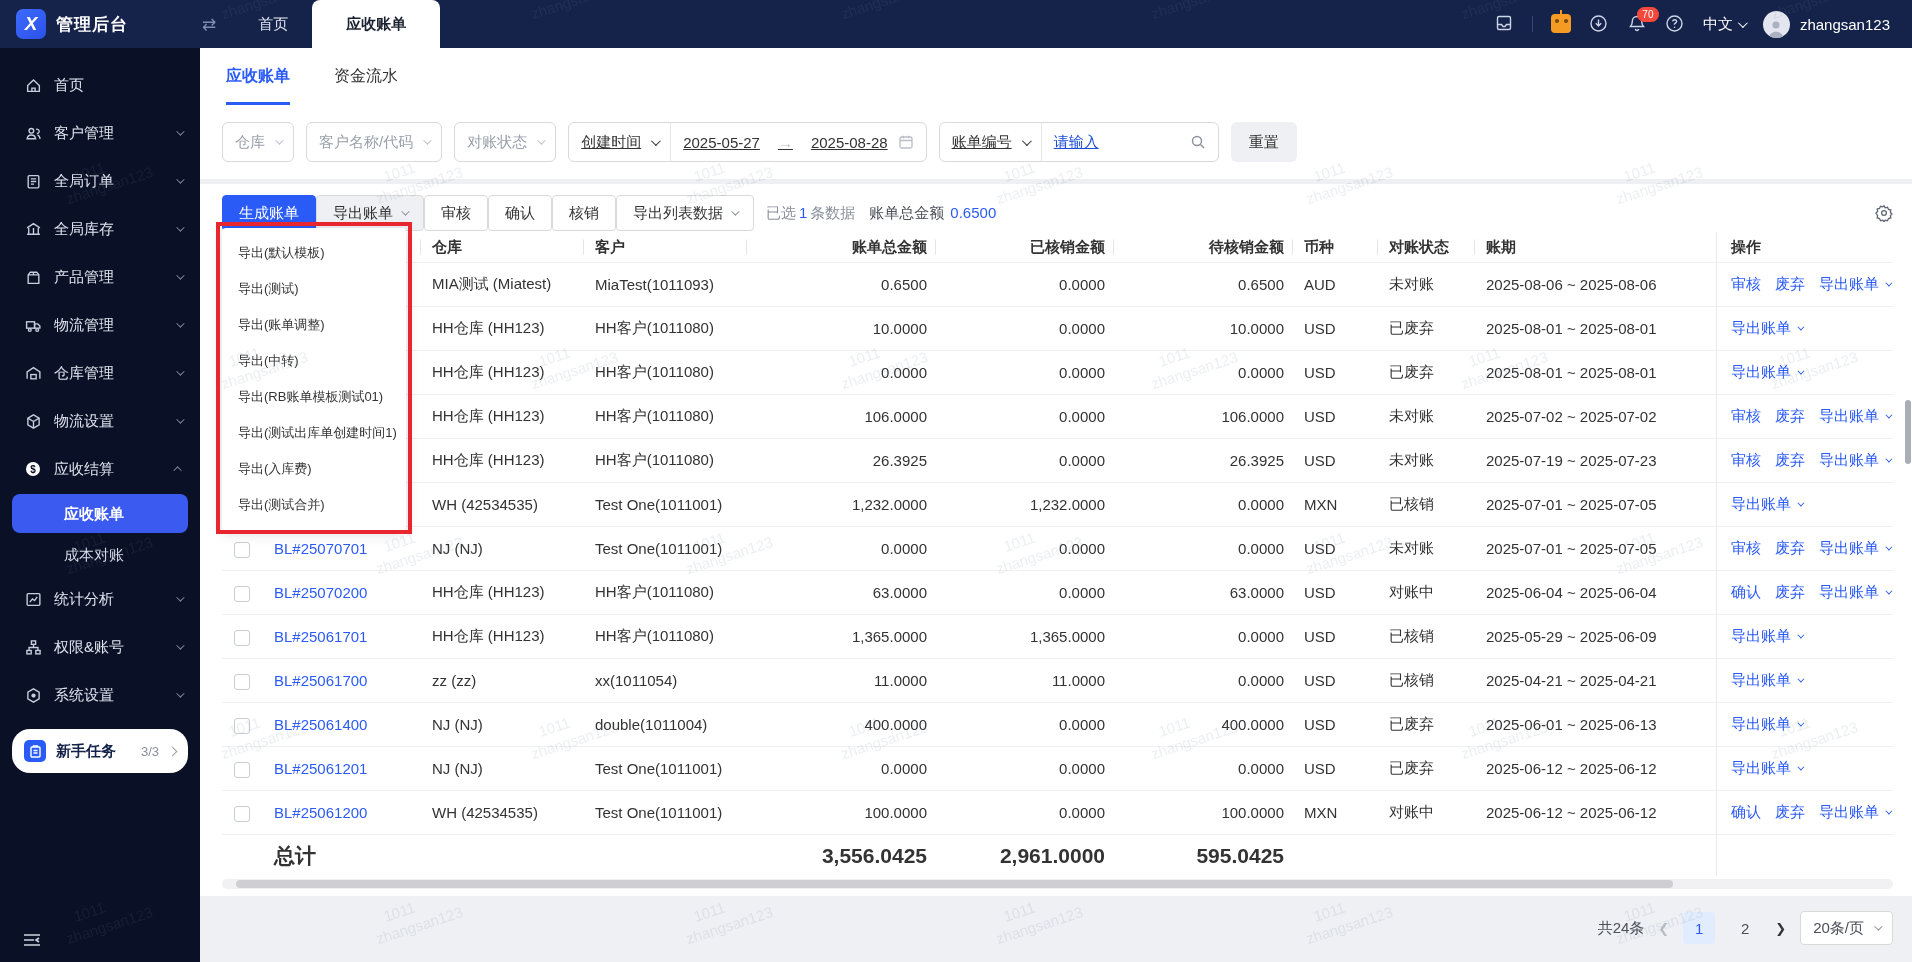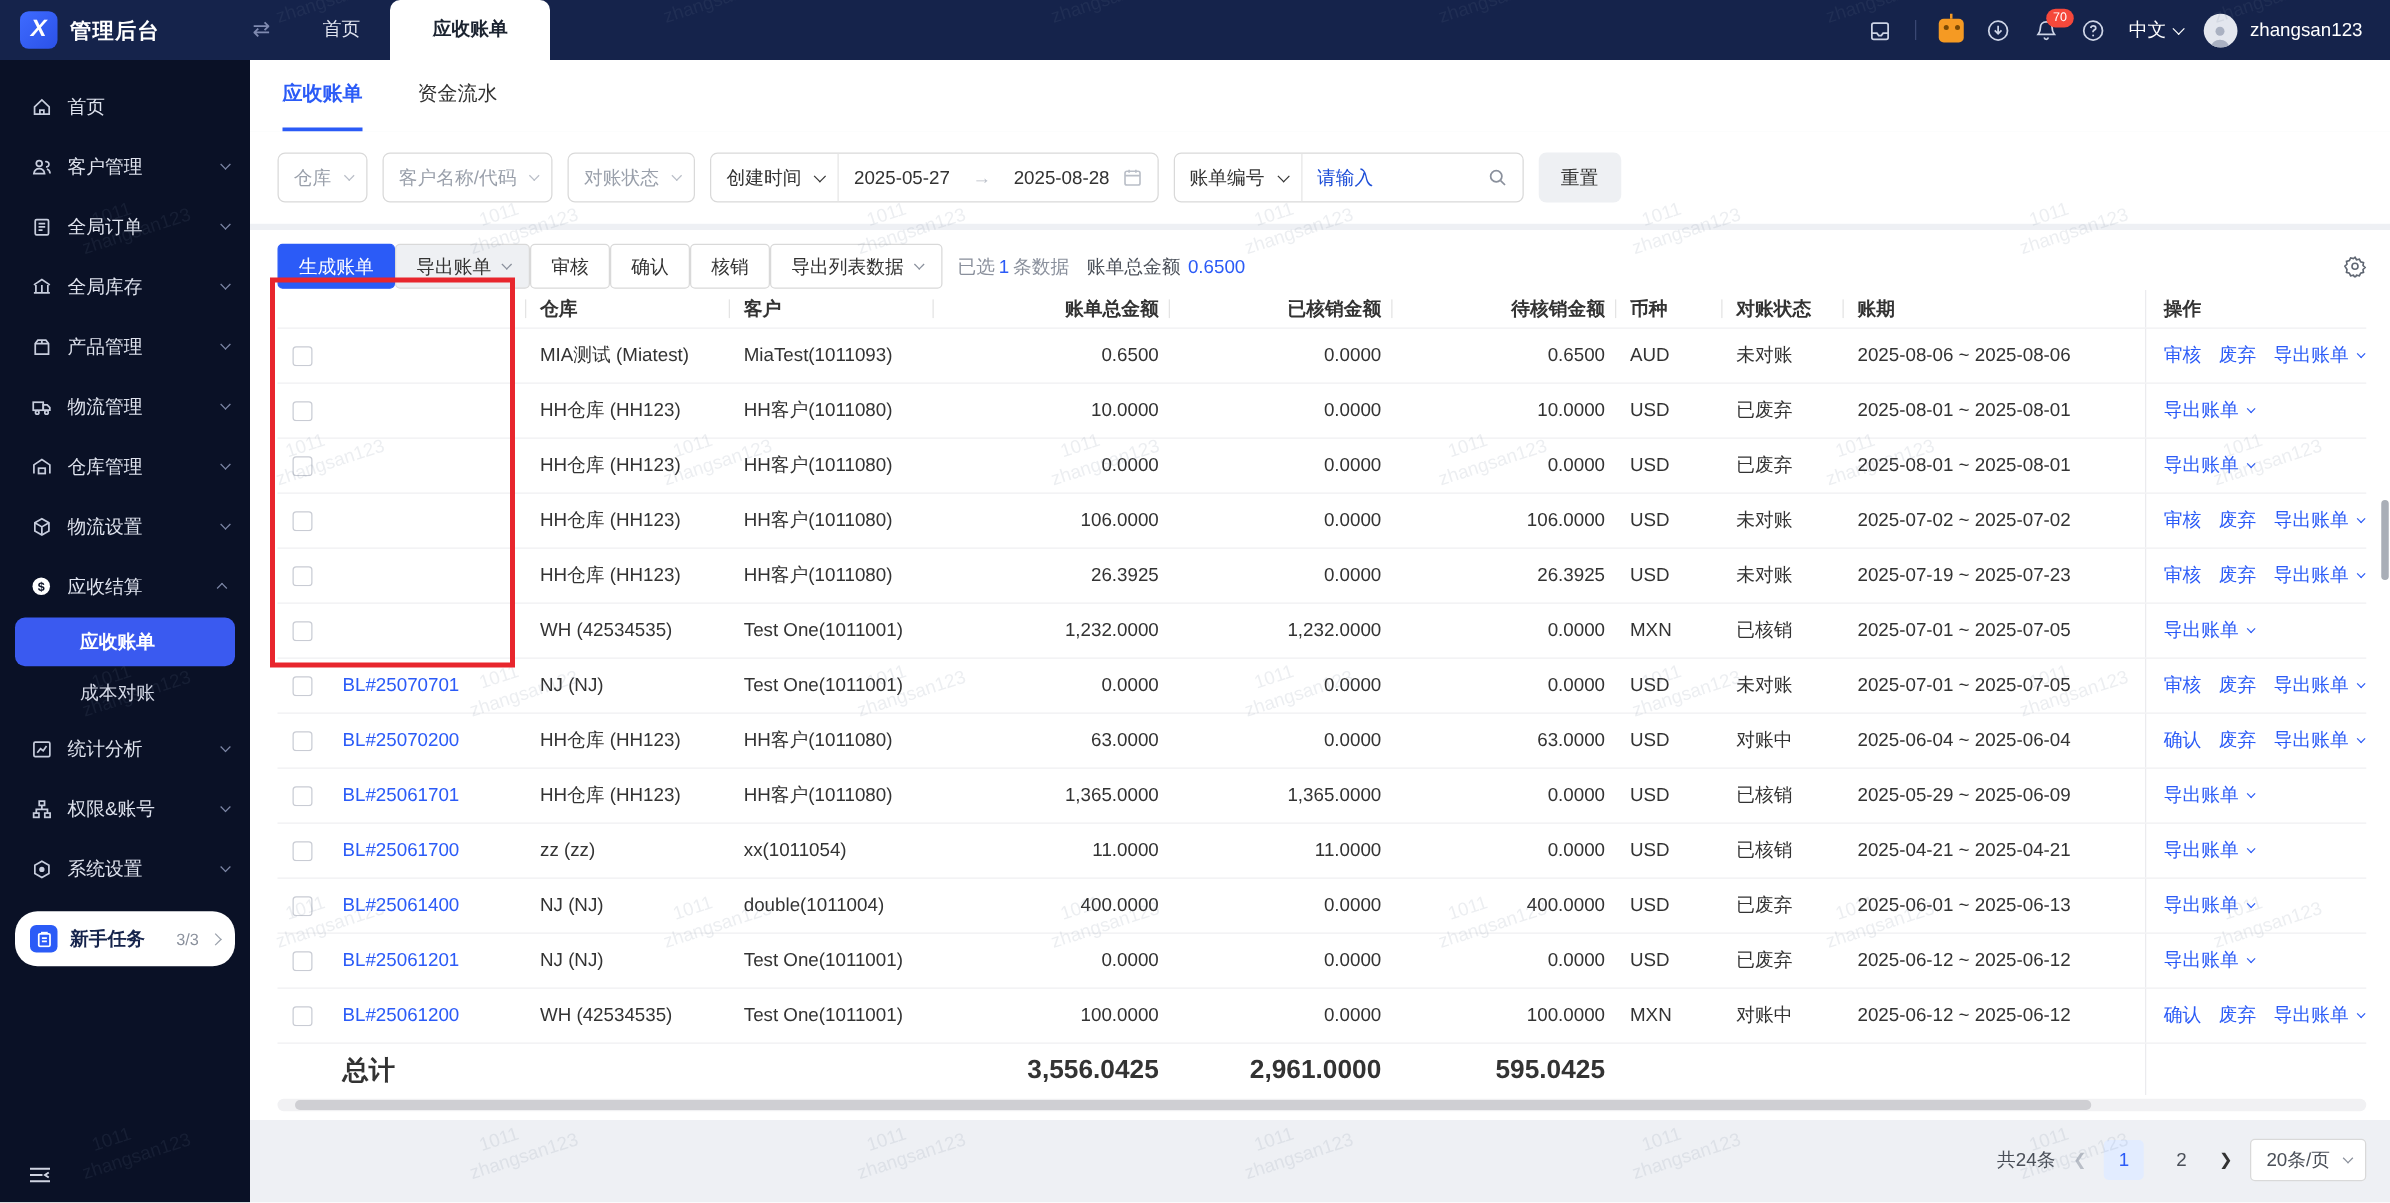--- a/index.html
+++ b/index.html
@@ -9,21 +9,21 @@
 
   
   .topbar { position:absolute; top:0; left:0; width:1912px; height:48px; background:#15234b; display:flex; align-items:center; z-index:20; }
   .brand { width:200px; display:flex; align-items:center; gap:10px; padding-left:16px; flex:0 0 200px; }
   .logo { width:30px; height:30px; border-radius:7px; background:linear-gradient(135deg,#3e6bff,#2b51e8); color:#fff; font-weight:bold; font-style:italic; font-size:19px; display:flex; align-items:center; justify-content:center; }
   .brand-name { color:#fff; font-size:17px; font-weight:bold; letter-spacing:1px; }
   .swap { color:#7f8ab0; font-size:17px; margin:0 18px 0 2px; }
   .nav-tab { color:#dfe3ee; font-size:15px; padding:0 24px; height:48px; line-height:48px; }
   .nav-tab.active { background:#fff; color:#1b2330; font-weight:bold; border-radius:8px 8px 0 0; padding:0 34px; }
   .top-right { margin-left:auto; display:flex; align-items:center; gap:18px; padding-right:22px; color:#cdd4e6; }
-  .tb-ico { width:20px; height:20px; display:flex; align-items:flex-end; justify-content:center; position:relative; }
+  .tb-ico { width:20px; height:20px; display:flex; align-items:flex-start; justify-content:center; position:relative; }
   .tb-div { width:1px; height:16px; background:#3a4773; }
   .robot { width:21px; height:19px; background:#f59a23; border-radius:4px; position:relative; }
   .robot::before { content:""; position:absolute; top:5px; left:4px; width:4px; height:4px; border-radius:50%; background:#7a4a05; box-shadow:9px 0 0 #7a4a05; }
   .robot::after { content:""; position:absolute; top:-4px; left:9px; width:2px; height:4px; background:#f59a23; }
   .badge { position:absolute; top:-7px; left:10px; min-width:22px; height:15px; background:#f5483b; color:#fff; border-radius:8px; font-size:10px; line-height:15px; text-align:center; padding:0 4px; }
   .lang { display:flex; align-items:center; gap:5px; color:#fff; font-size:15px; }
   .chev { display:inline-block; width:7px; height:7px; border-right:1.6px solid currentColor; border-bottom:1.6px solid currentColor; transform:rotate(45deg) translateY(-2px); }
   .chev.up { transform:rotate(-135deg) translateY(-2px); }
   .avatar { width:27px; height:27px; border-radius:50%; background:#e3e6ee; display:flex; align-items:flex-end; justify-content:center; overflow:hidden; }
   .user { color:#fff; font-size:15px; margin-left:-8px; }
@@ -45,21 +45,21 @@
 
   
   .main { position:absolute; top:48px; left:200px; width:1712px; bottom:0; }
   .tabsbar { height:57px; background:#fff; display:flex; align-items:center; gap:44px; padding-left:26px; }
   .ptab { font-size:16px; color:#333; height:57px; line-height:55px; cursor:pointer; }
   .ptab.active { color:#2b5bf7; font-weight:bold; border-bottom:3px solid #2b5bf7; }
   .filterbar { height:74px; background:#fff; display:flex; align-items:center; gap:12px; padding-left:22px; }
   .sel { height:40px; border:1px solid #d9d9d9; border-radius:6px; background:#fff; display:inline-flex; align-items:center; gap:10px; padding:0 12px; color:#9aa0ab; font-size:15px; }
   .sel .chev { width:6px; height:6px; color:#b9bec7; }
   .group { height:40px; border:1px solid #d9d9d9; border-radius:6px; background:#fff; display:inline-flex; align-items:center; }
-  .group .part { display:inline-flex; align-items:center; gap:10px; padding:0 12px; font-size:15px; color:#333; height:100%; }
+  .group .part { display:inline-flex; align-items:center; gap:10px; padding:0 12px; font-size:15px; color:#333; height:100%;text-decoration:underline; }
   .group .divline { width:1px; height:100%; background:#e6e6e6; }
   .arrow { color:#b9bec7; padding:0 8px; }
   .reset-btn { height:40px; padding:0 18px; background:#eef0f3; border-radius:6px; font-size:15px; color:#333; border:none; }
 
   
   .card { margin-top:5px; background:#fff; height:712px; position:relative; padding:0 19px 0 22px; }
   .toolbar { height:48px; display:flex; align-items:center; padding-top:10px; }
   .btn { height:36px; border-radius:4px; border:1px solid #d9d9d9; background:#fff; padding:0 16px; font-size:15px; color:#333; display:inline-flex; align-items:center; gap:8px; cursor:pointer; }
   .btn.primary { background:#2b5bf7; border-color:#2b5bf7; color:#fff; }
   .btn.pressed { background:#eef0f3; }
@@ -636,20 +636,30 @@
       <span class="pg-num active">1</span>
       <span class="pg-num">2</span>
       <span class="pg-arrow on">❯</span>
       <span class="pg-size">
           <span>20条/页</span>
           <span class="chev"></span>
         </span>
     </div>
   </main>
 
+  <div class="export-menu" id="export-menu">
+      <div class="menu-item">导出(默认模板)</div>
+      <div class="menu-item">导出(测试)</div>
+      <div class="menu-item">导出(账单调整)</div>
+      <div class="menu-item">导出(中转)</div>
+      <div class="menu-item">导出(RB账单模板测试01)</div>
+      <div class="menu-item">导出(测试出库单创建时间1)</div>
+      <div class="menu-item">导出(入库费)</div>
+      <div class="menu-item">导出(测试合并)</div>
+    </div>
 
   <div class="red-box"></div>
 
   <div class="vthumb"></div>
 
   <div class="wm-layer" id="wm-layer">
       <div class="wm" style="left: -80px; top: -30px;">
         <div class="l2">zhangsan123</div>
       </div>
       <div class="wm" style="left: 230px; top: -30px;">

